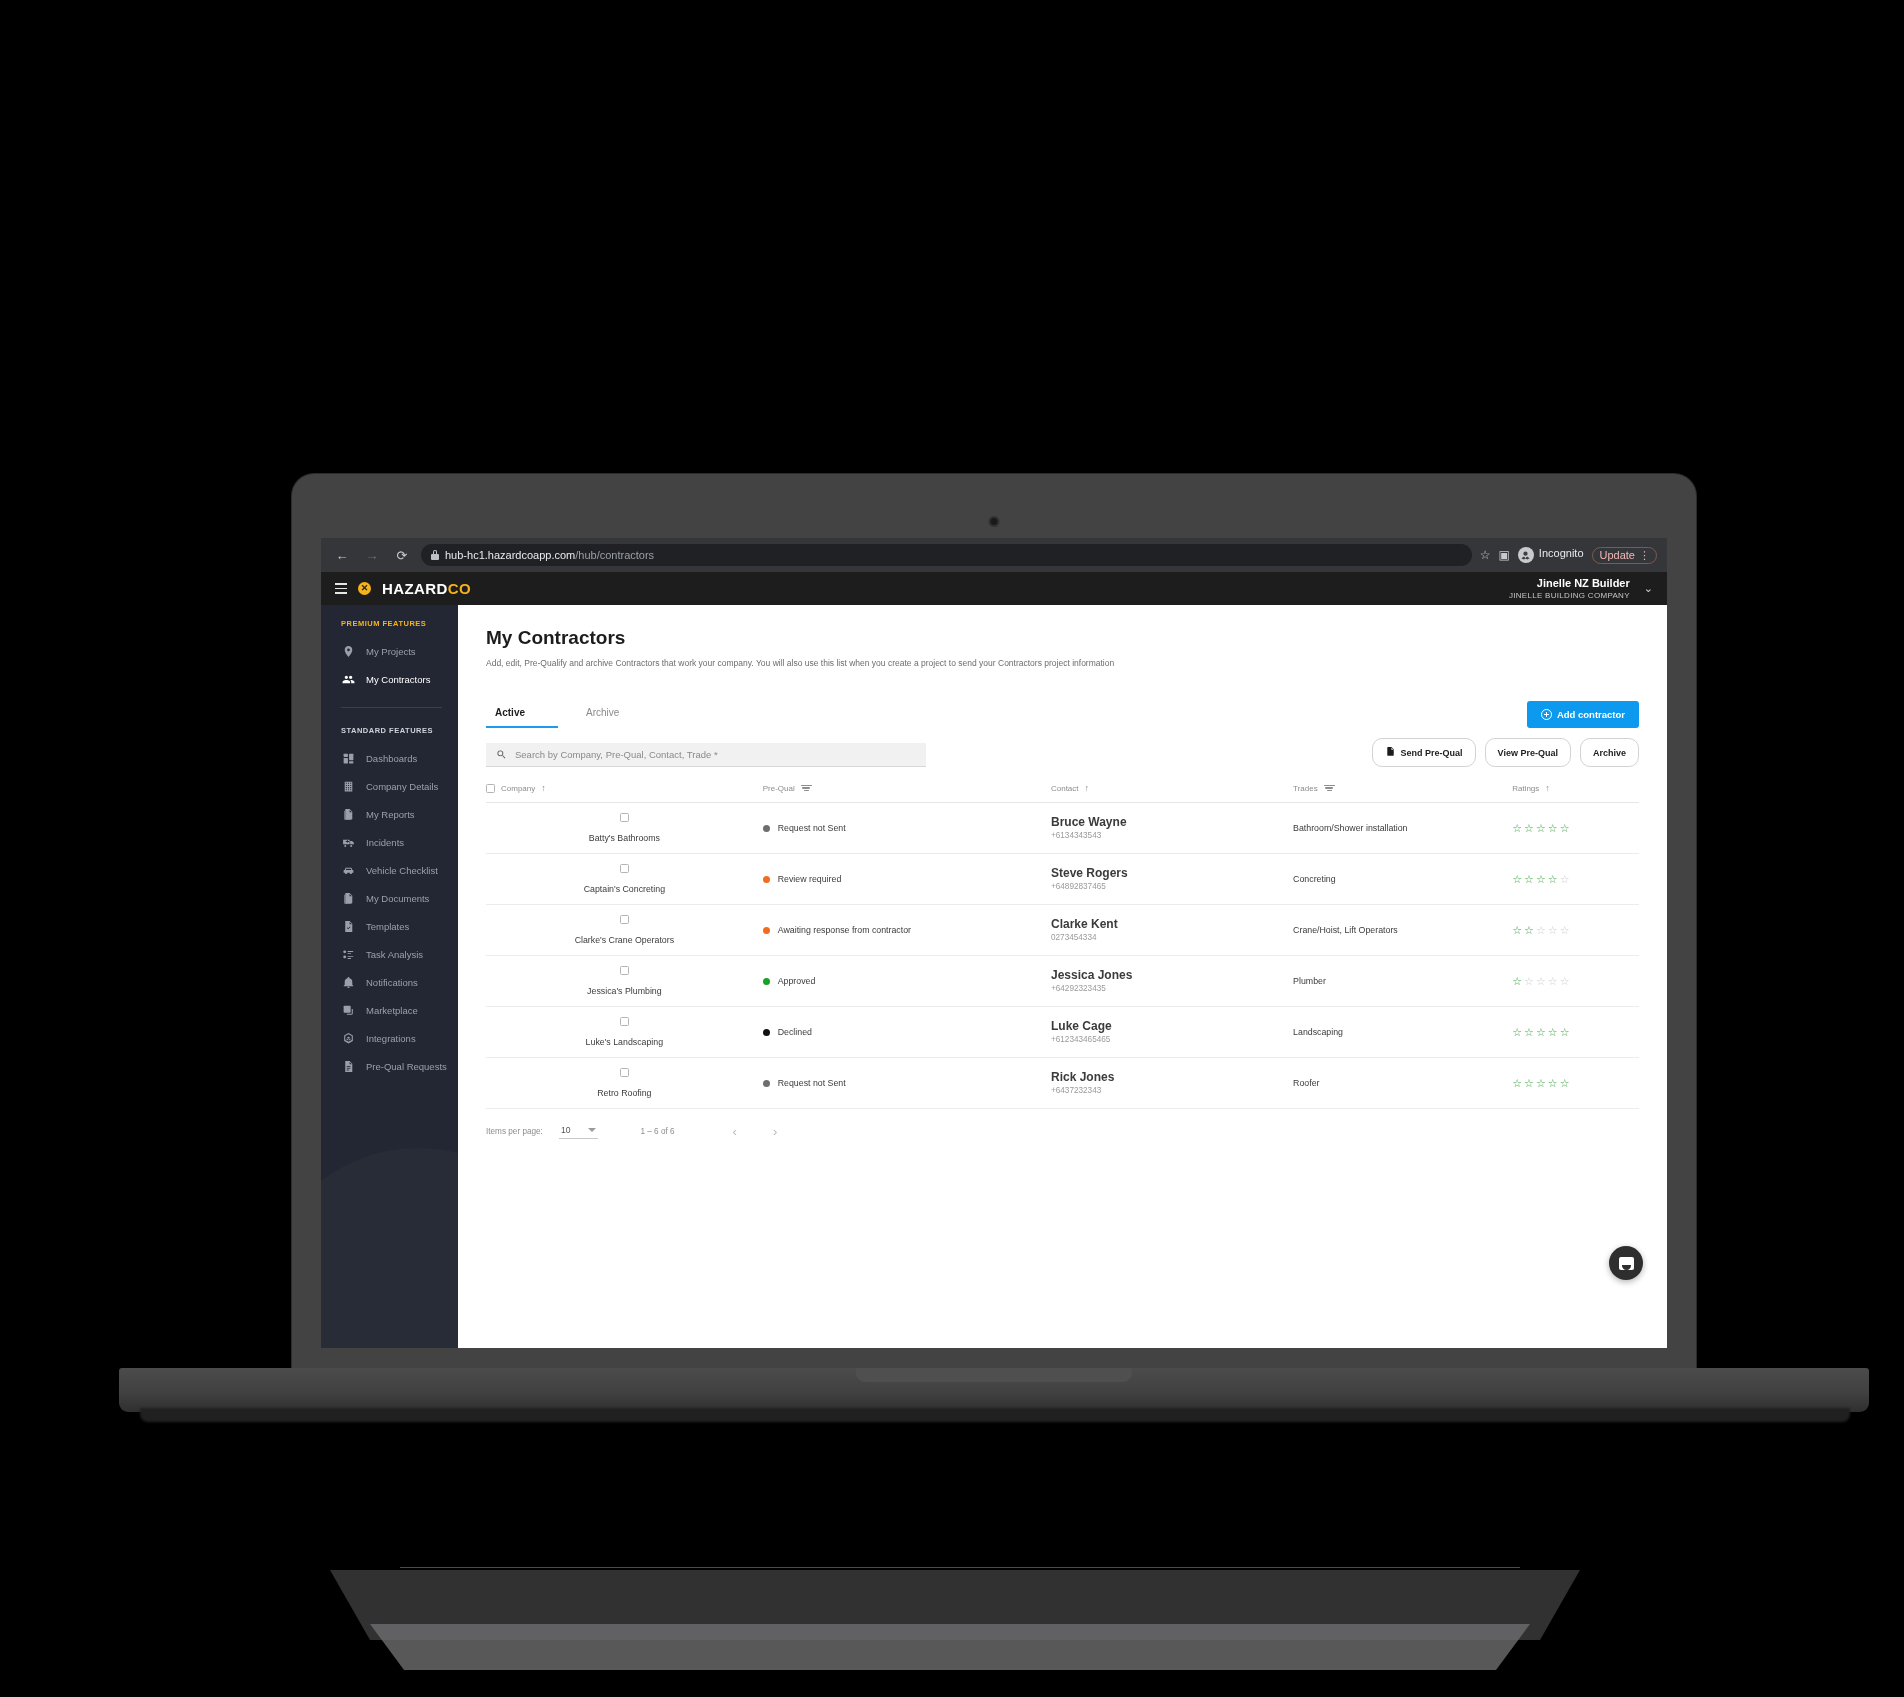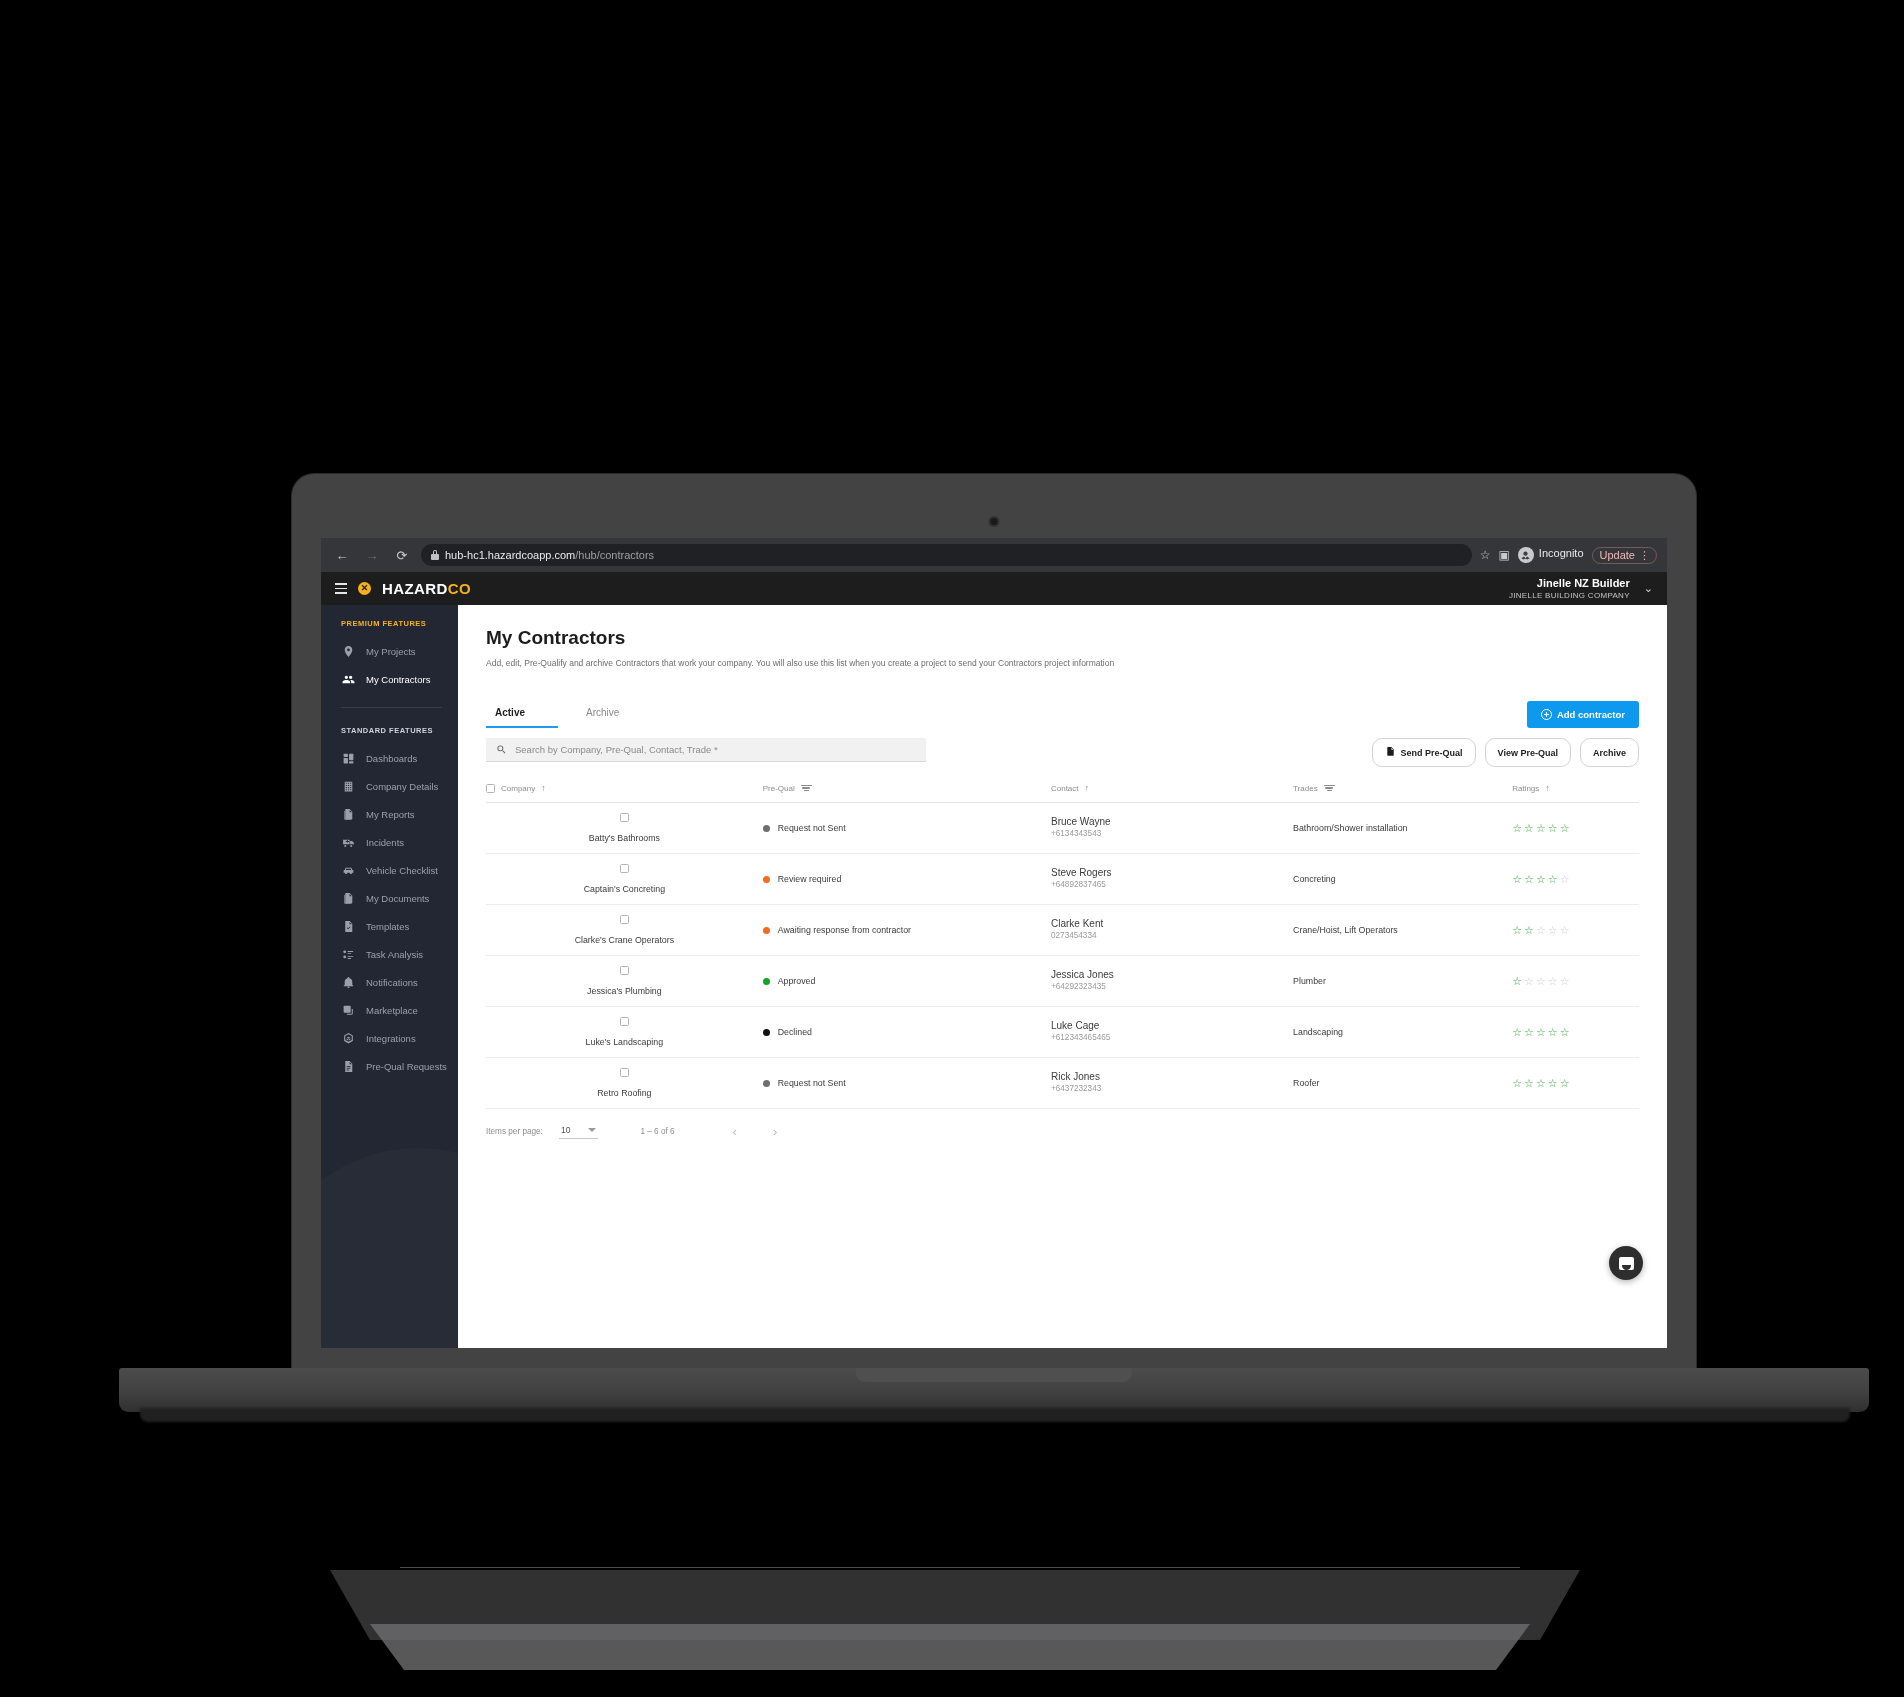--- a/index.html
+++ b/index.html
@@ -182,21 +182,21 @@
   .plus-circle {
     width: 11px; height: 11px; border: 1.3px solid #fff; border-radius: 50%;
     position: relative; flex:0 0 auto;
   }
   .plus-circle::before, .plus-circle::after {
     content:""; position:absolute; background:#fff;
   }
   .plus-circle::before { left:2px; top:4px; width:5px; height:1.3px; }
   .plus-circle::after  { top:2px; left:4px; height:5px; width:1.3px; }
 
-  .toolbar2 { display:flex; align-items:flex-start; justify-content: space-between; margin-top: 10px; }
+  .toolbar2 { display:flex; align-items:flex-end; justify-content: space-between; margin-top: 10px; }
   .search-box {
     flex: 0 0 auto; width: 440px; height: 24px; background: #f1f1f1;
     display: flex; align-items: center; gap: 8px; padding: 0 10px;
     border-bottom: 1px solid #d8d8d8; cursor: text;
   }
   .search-box input {
     border: none; outline: none; background: transparent;
     font-size: 9.5px; color: #8a8a8a; width: 100%;
     font-family: "Liberation Sans", sans-serif;
   }
@@ -227,21 +227,21 @@
     font-size: 8.8px; color: #3b3b3b; padding: 10px 0;
     border-bottom: 1px solid #ececec; vertical-align: middle;
   }
   .cbx {
     width: 9px; height: 9px; border: 1px solid #b4b4b4; border-radius: 1.5px;
     display: inline-block; cursor: pointer; background:#fff;
   }
   .cell-company { display:flex; align-items:center; gap:11px;flex-direction:column; }
   .dot { width: 7px; height: 7px; border-radius: 50%; display:inline-block; flex:0 0 auto; }
   .cell-prequal { display:flex; align-items:center; gap:8px; }
-  .contact-name { font-size: 10px; color: #3b3b3b; line-height: 1.25; }
+  .contact-name { font-size: 12px; color: #3b3b3b; line-height: 1.25; font-weight: bold; }
   .contact-phone { font-size: 8.2px; color: #9a9a9a; line-height: 1.3; margin-top:1px; }
   .stars { display:flex; gap:2px; justify-content:flex-start; }
   .star { font-size: 11px; line-height:1; }
   .star.on { color: #48a94b; }
   .star.off { color: #cfcfcf; }
 
   .paginator {
     display: flex; align-items: center; gap: 8px; margin-top: 14px;
     font-size: 8.2px; color: #8d8d8d;
   }

